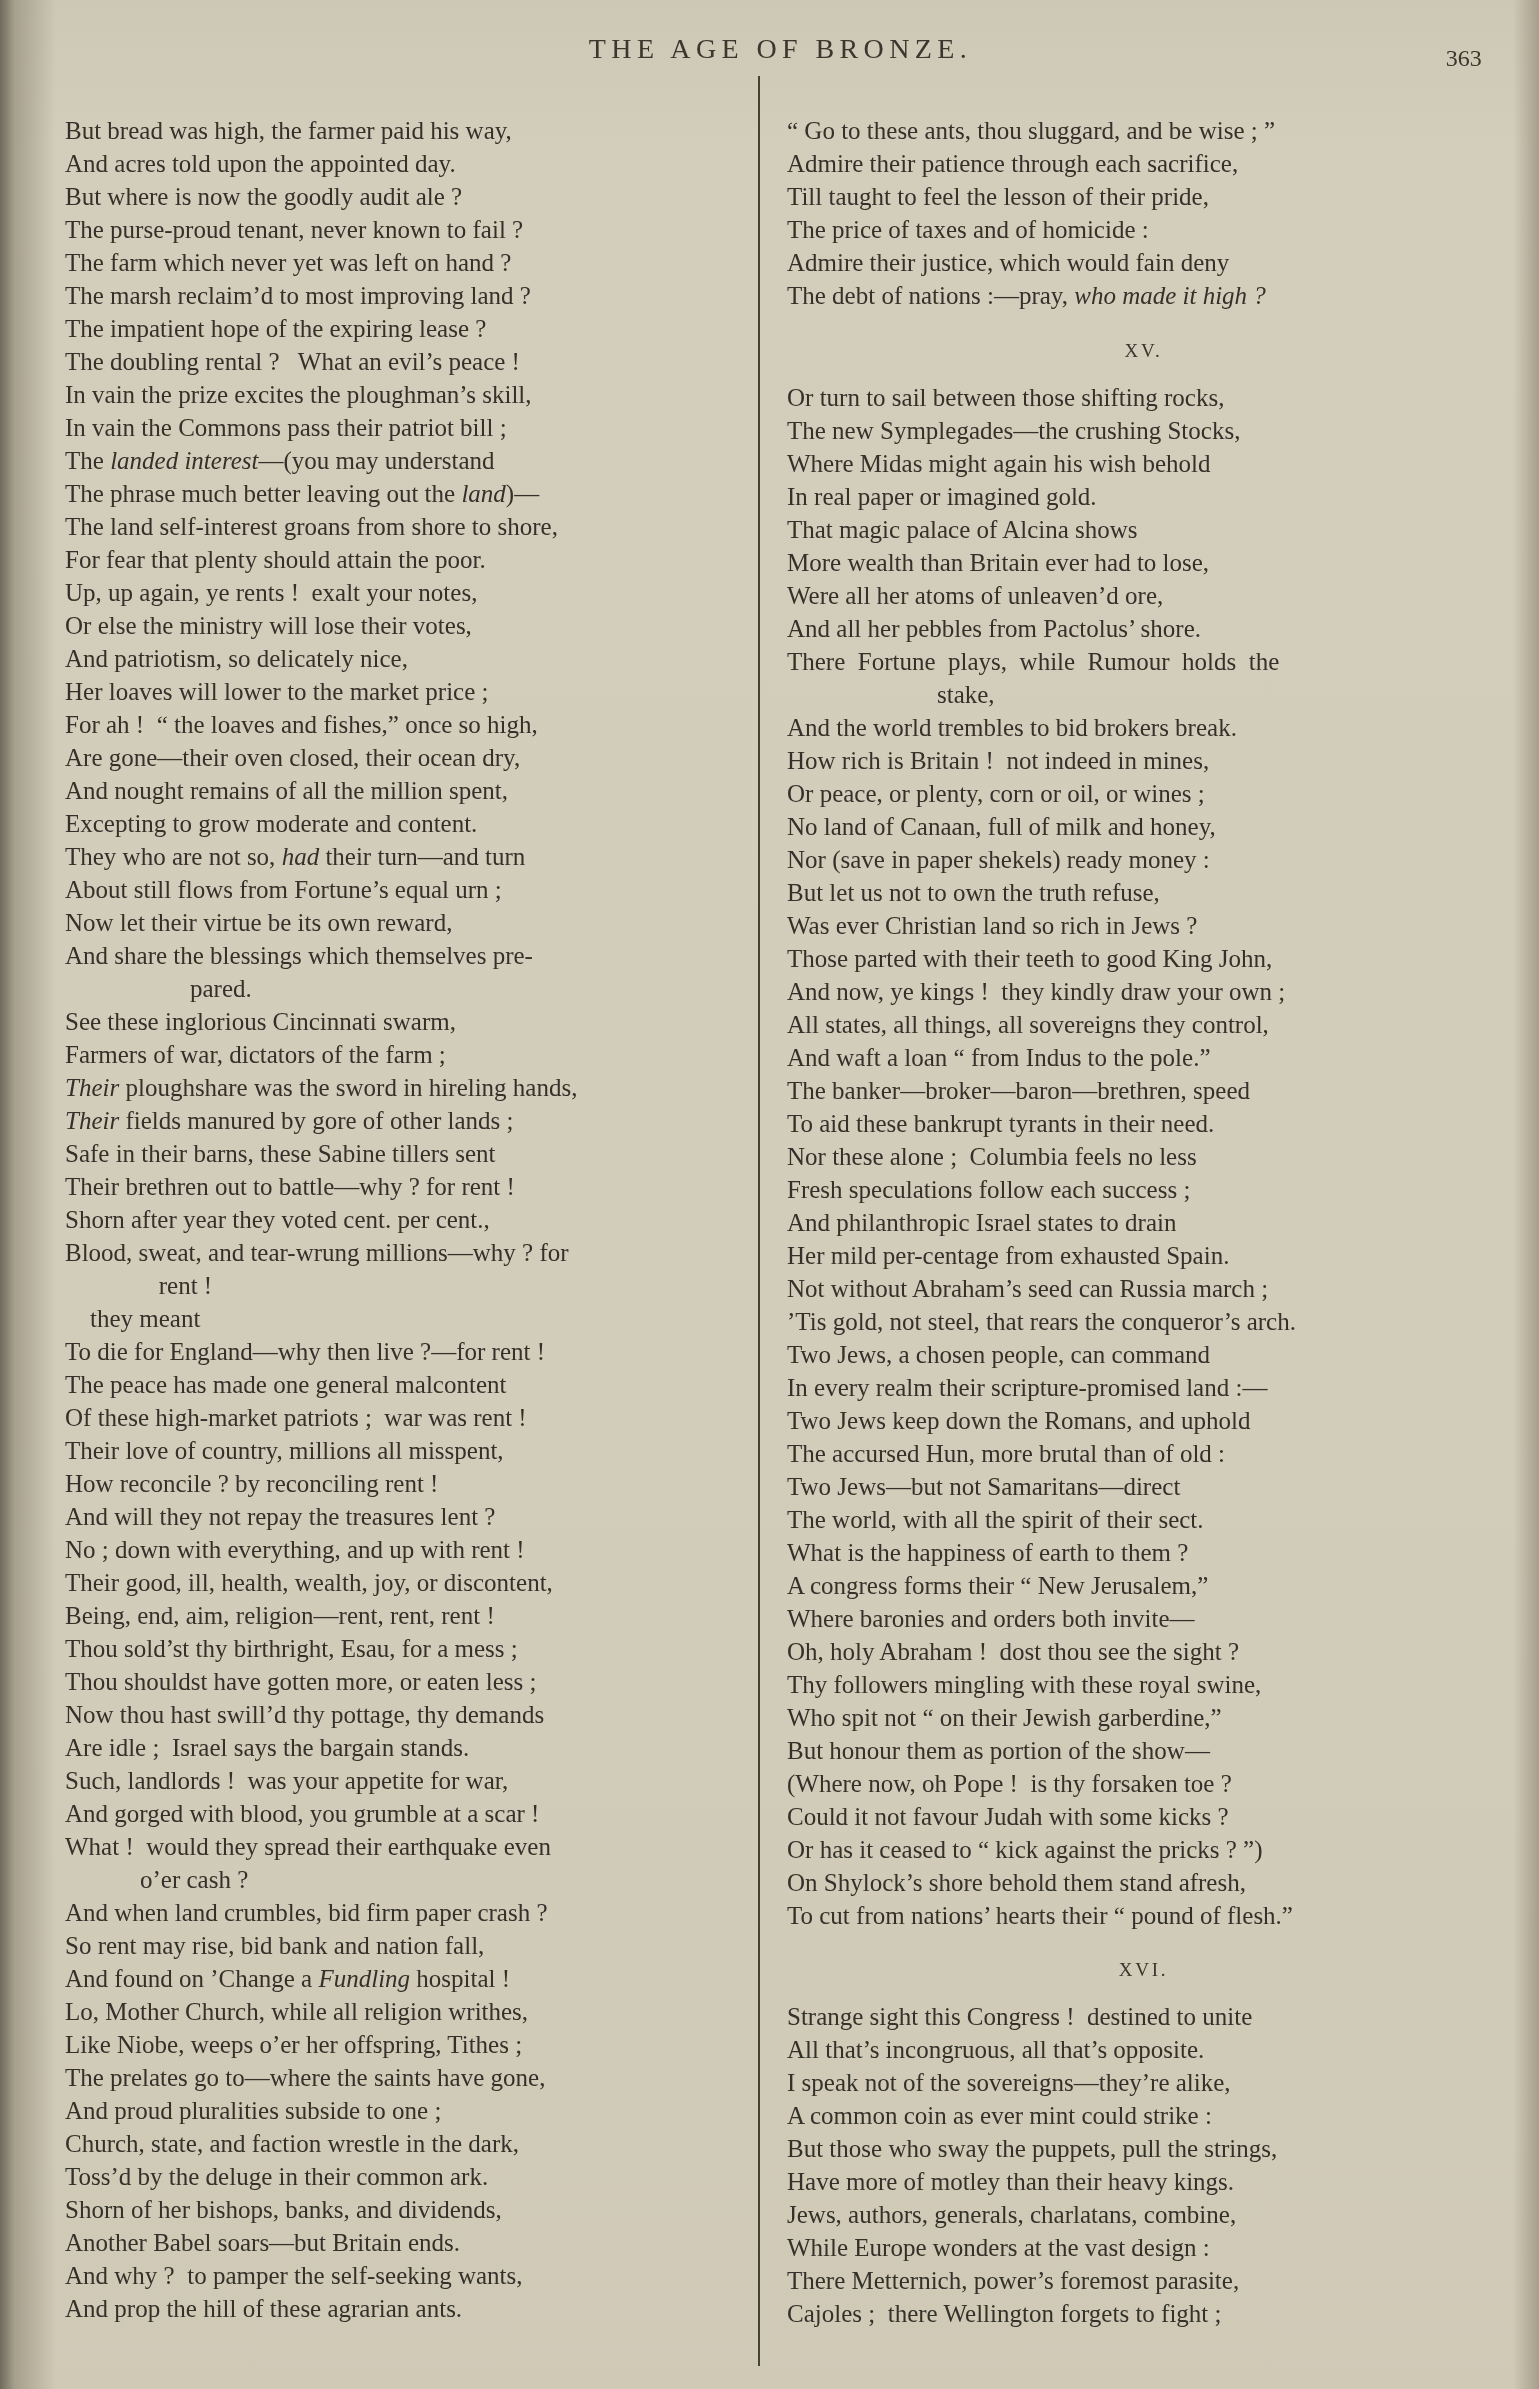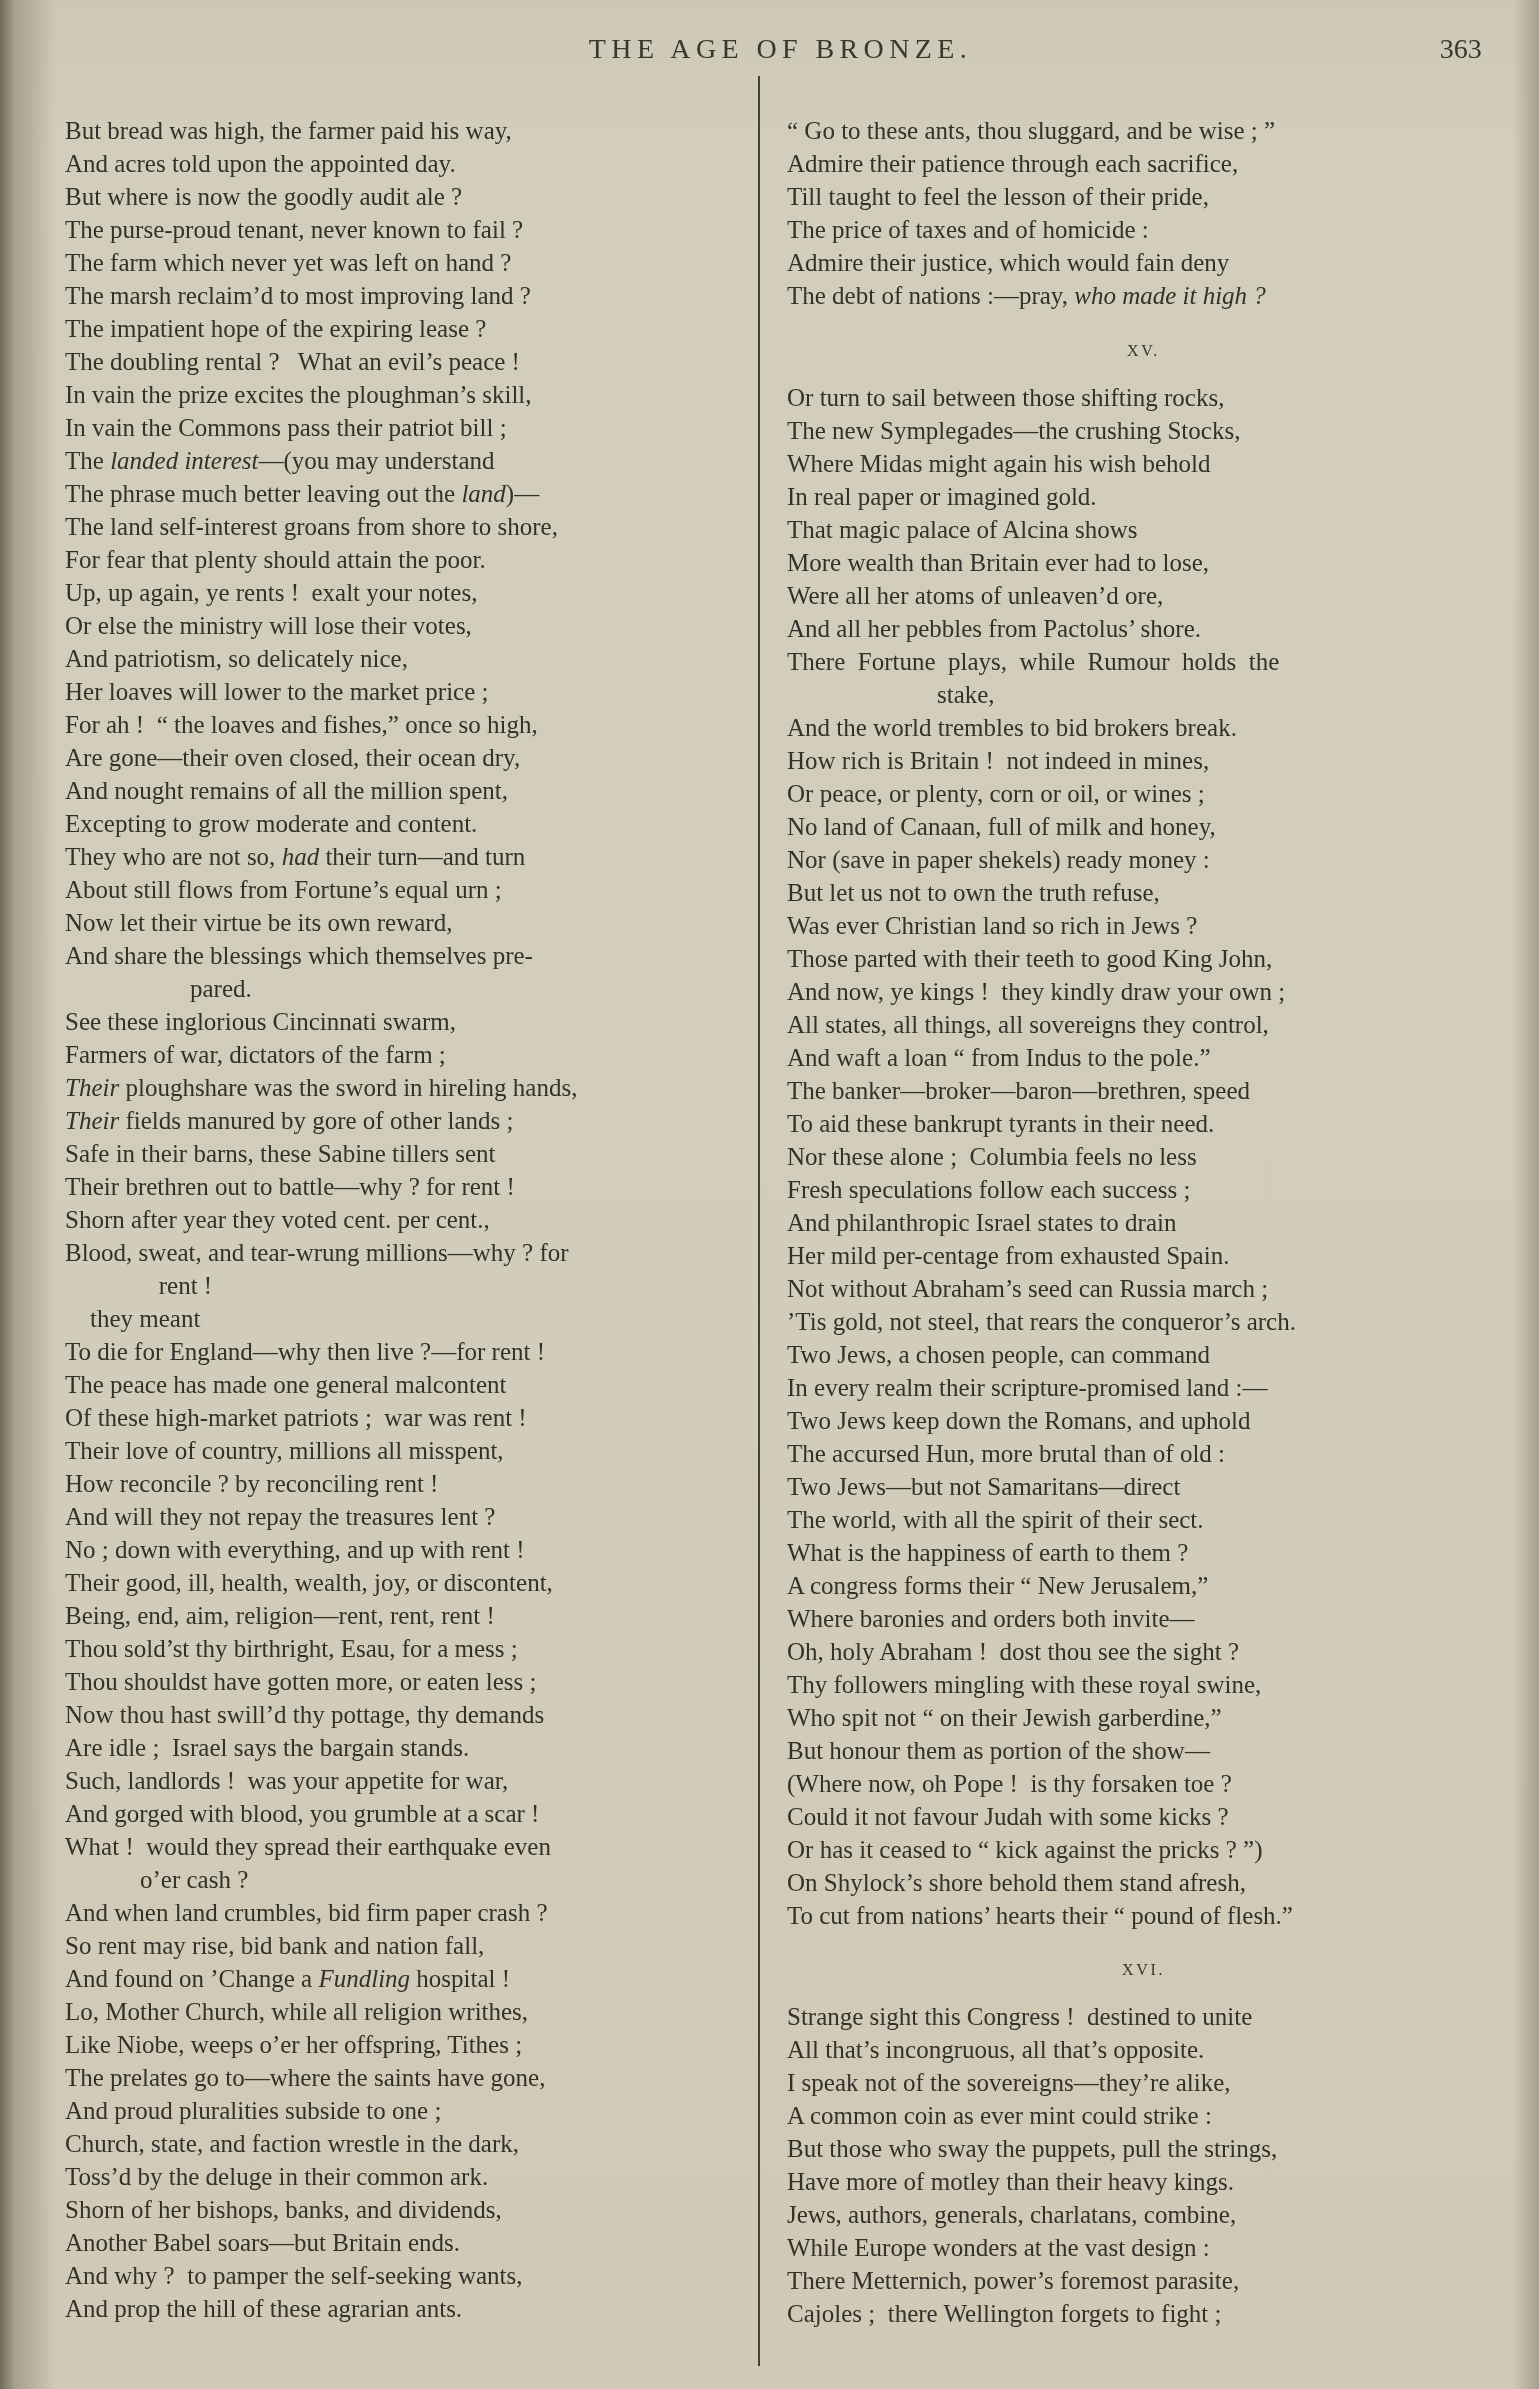--- a/index.html
+++ b/index.html
@@ -44,22 +44,22 @@
   .title {
     text-align: center;
     font-size: 28px;
     letter-spacing: 5.4px;
     color: #3a372e;
     font-weight: 400;
   }
   .page-number {
     position: absolute;
     right: 16.2px;
-    top: 0;
-    font-size: 28px;
+    top: 12px;
+    font-size: 24px;
     color: #3a372e;
   }
   .column-divider {
     position: absolute;
     left: 758px;
     top: 76px;
     bottom: 23.5px;
     width: 1.8px;
     background: #454135;
   }
@@ -83,21 +83,21 @@
     font-size: 25px;
     line-height: 33px;
     white-space: pre-wrap;
     color: #34312a;
   }
   .line i {
     font-style: italic;
   }
   .section-heading {
     text-align: center;
-    font-size: 16px;
+    font-size: 19px;
     letter-spacing: 2.7px;
     line-height: 32.5px;
     margin: 22.6px 0 13.5px 0;
     color: #3a372e;
   }
 </style>
 </head>
 <body>
 
 <div class="page">

